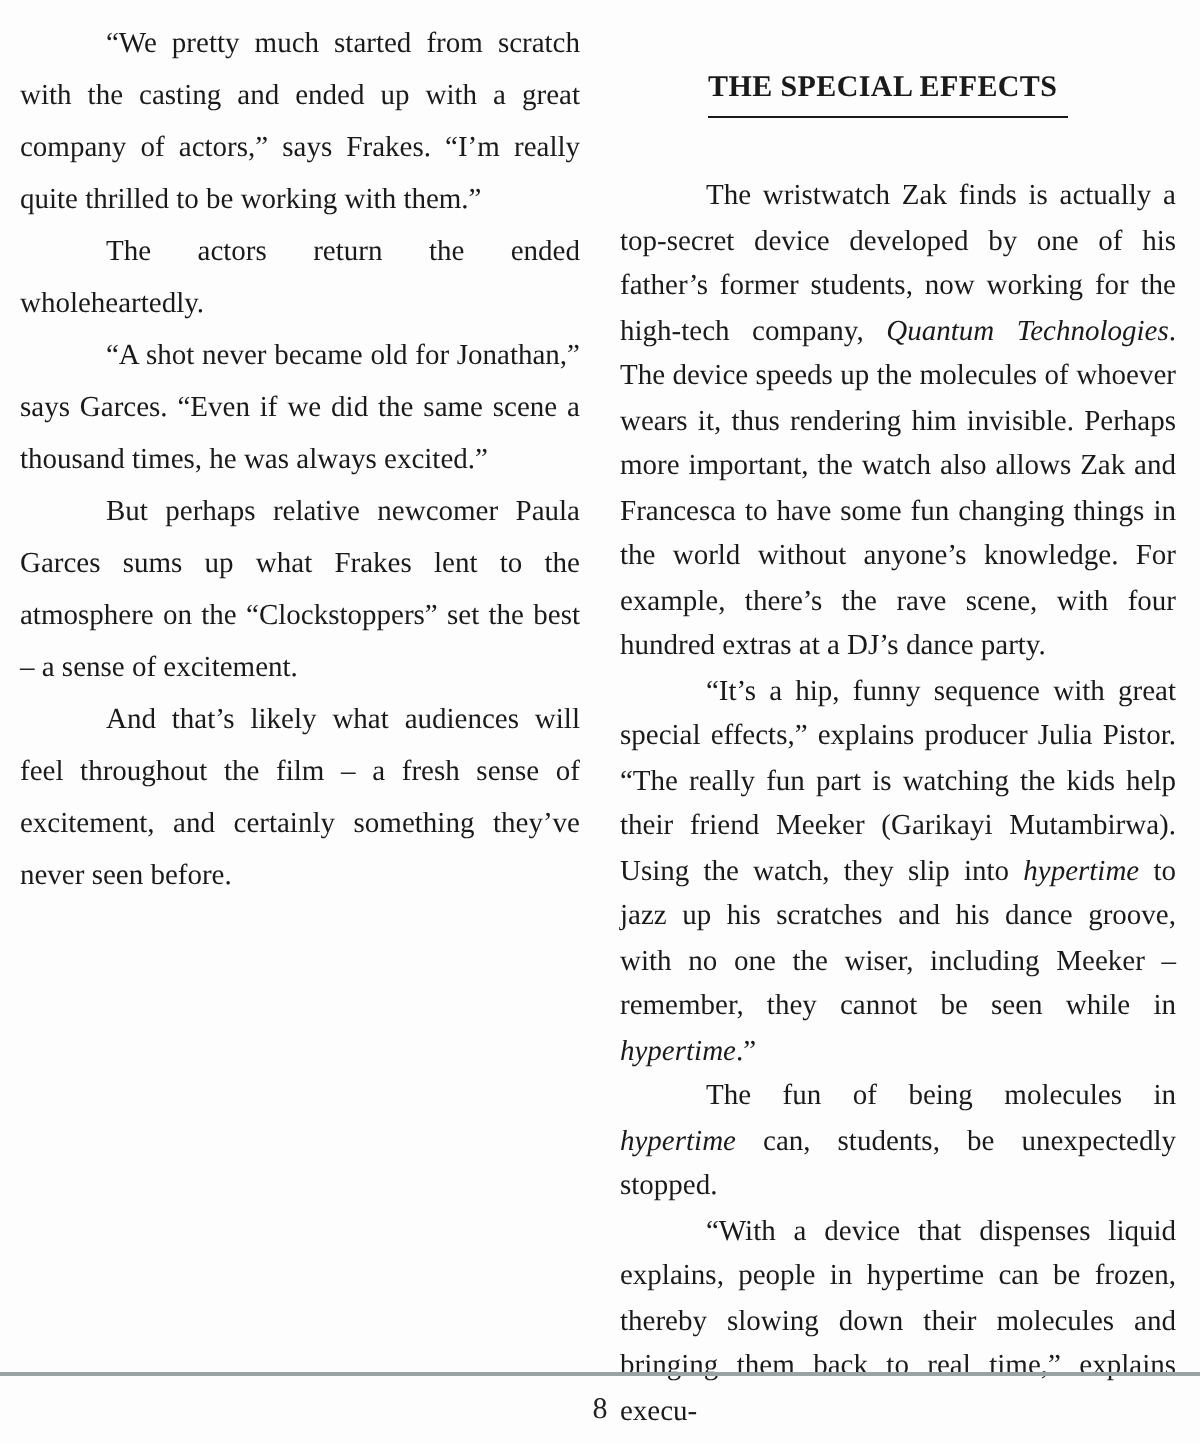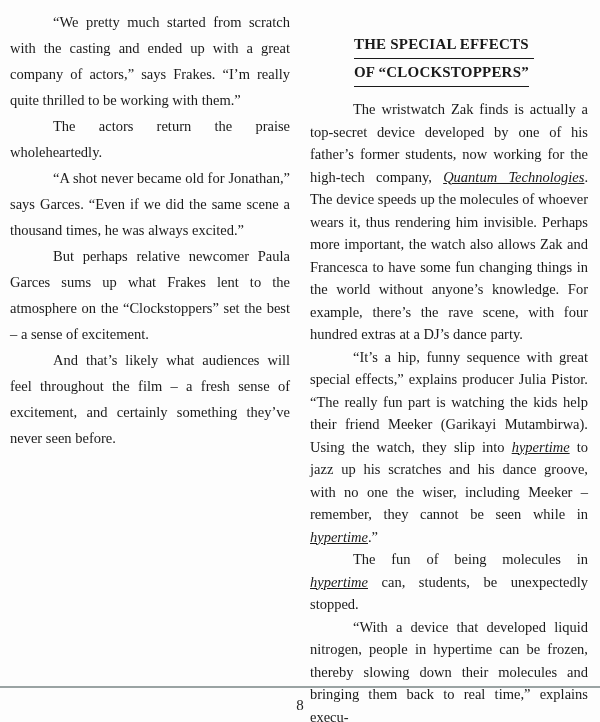--- a/index.html
+++ b/index.html
@@ -31,39 +31,38 @@
   }
   .col-right {
     width: 278px;
     line-height: 22.5px;
   }
   .para {
     margin: 0;
     text-indent: 43px;
   }
   .heading {
-    margin: 22px 0 11px 0;
+    margin: 22px 0 28px 0;
     padding-left: 44px;
     font-size: 15px;
     font-weight: bold;
     line-height: 26px;
     letter-spacing: 0.2px;
     text-align: left;
   }
   .heading-line {
     display: inline-block;
     border-bottom: 1.5px solid #1a1a1a;
     padding-bottom: 1px;
   }
   .heading-line.first {
     padding-right: 5px;
   }
   .italic {
     font-style: italic;
-    text-decoration: underline;
   }
   .footer-rule {
     position: absolute;
     left: 0;
     top: 686px;
     width: 600px;
     height: 2px;
     background: #9aa3a3;
   }
   .page-number {
@@ -77,38 +76,37 @@
   }
 </style>
 </head>
 <body>
 
 <div class="page">
   <div class="columns">
 
     <div class="col col-left">
       <p class="para"><span>“We pretty much started from scratch with the casting and ended up with a great company of actors,” says Frakes. “I’m really quite thrilled to be working with them.”</span></p>
-      <p class="para"><span>The actors return the praise wholeheartedly.</span></p>
+      <p class="para"><span>The actors return the ended wholeheartedly.</span></p>
       <p class="para"><span>“A shot never became old for Jonathan,” says Garces. “Even if we did the same scene a thousand times, he was always excited.”</span></p>
       <p class="para"><span>But perhaps relative newcomer Paula Garces sums up what Frakes lent to the atmosphere on the “Clockstoppers” set the best – a sense of excitement.</span></p>
       <p class="para"><span>And that’s likely what audiences will feel throughout the film – a fresh sense of excitement, and certainly something they’ve never seen before.</span></p>
     </div>
 
     <div class="col col-right">
       <h2 class="heading">
         <span class="heading-line first">THE SPECIAL EFFECTS</span><br>
-        <span class="heading-line">OF “CLOCKSTOPPERS”</span>
       </h2>
 
       <p class="para"><span>The wristwatch Zak finds is actually a top-secret device developed by one of his father’s former students, now working for the high-tech company, </span><span class="italic">Quantum Technologies</span><span>. The device speeds up the molecules of whoever wears it, thus rendering him invisible. Perhaps more important, the watch also allows Zak and Francesca to have some fun changing things in the world without anyone’s knowledge. For example, there’s the rave scene, with four hundred extras at a DJ’s dance party.</span></p>
 
       <p class="para"><span>“It’s a hip, funny sequence with great special effects,” explains producer Julia Pistor. “The really fun part is watching the kids help their friend Meeker (Garikayi Mutambirwa). Using the watch, they slip into </span><span class="italic">hypertime</span><span> to jazz up his scratches and his dance groove, with no one the wiser, including Meeker – remember, they cannot be seen while in </span><span class="italic">hypertime</span><span>.”</span></p>
 
       <p class="para"><span>The fun of being molecules in </span><span class="italic">hypertime</span><span> can, students, be unexpectedly stopped.</span></p>
 
-      <p class="para"><span>“With a device that developed liquid nitrogen, people in hypertime can be frozen, thereby slowing down their molecules and bringing them back to real time,” explains execu-</span></p>
+      <p class="para"><span>“With a device that dispenses liquid explains, people in hypertime can be frozen, thereby slowing down their molecules and bringing them back to real time,” explains execu-</span></p>
     </div>
 
   </div>
 
   <div class="footer-rule"></div>
   <div class="page-number">8</div>
 </div>
 
 </body></html>

